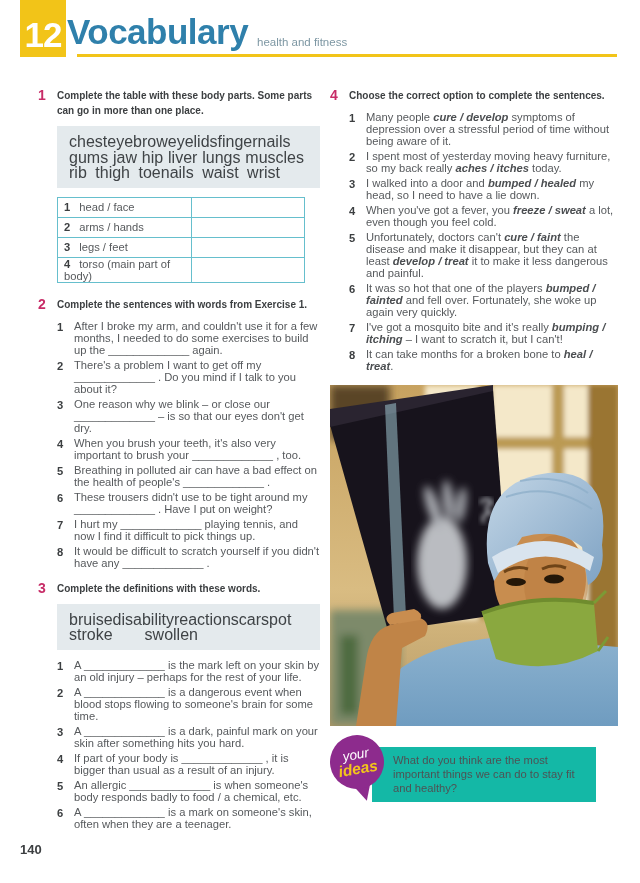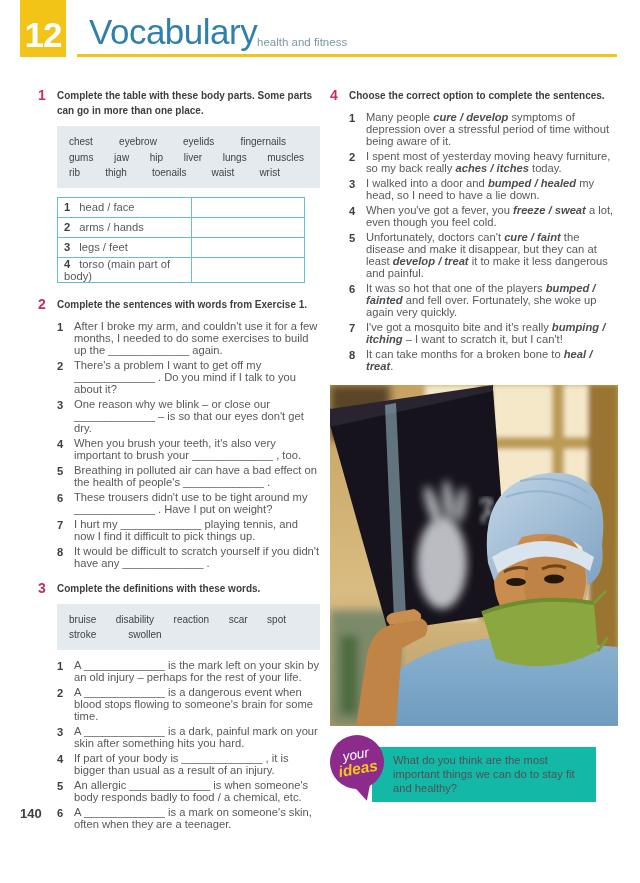--- a/index.html
+++ b/index.html
@@ -10,21 +10,21 @@
   }
 
   
   .unit-badge {
     position:absolute; left:20px; top:0; width:46px; height:57px;
     background:#f2c418; color:#ffffff; font-size:35px; font-weight:bold;
     display:flex; align-items:flex-end; justify-content:center; padding-bottom:2px;
     letter-spacing:-1px;
   }
   .page-title {
-    position:absolute; left:89px; top:12px; font-size:35px; font-weight:normal;
+    position:absolute; left:67px; top:12px; font-size:35px; font-weight:bold;
     color:#2f80ab; letter-spacing:-0.5px;
   }
   .page-subtitle {
     position:absolute; left:257px; top:36px; font-size:11.5px; color:#7d97a3;
   }
   .header-rule {
     position:absolute; left:77px; top:54px; width:540px; height:3px; background:#f2c418;
   }
 
   
@@ -40,21 +40,21 @@
   .items { margin-left:19px; }
   .item { display:grid; grid-template-columns:17px 1fr; margin-bottom:3px; }
   .inum { font-weight:bold; color:#3c3f41; font-size:11.2px; line-height:14px; }
   .itext { font-size:11.2px; line-height:12px; color:#56595c; }
   .itext .opt { font-style:italic; font-weight:bold; color:#4b4e51; }
 
   
   .wordbox {
     margin-left:19px; background:#e4eaed; padding:8px 12px 7px 12px; margin-bottom:9px;
   }
-  .wb-line { display:flex; justify-content:space-between; font-size:10px;
+  .wb-line { display:flex; justify-content:space-between; font-size:16px;
     color:#3f4346; line-height:15.5px;align-items:center; }
   .wb-line.pr22 { padding-right:22px; }
   .wb-line.pr6  { padding-right:4px; }
   .wb-line.pr28 { padding-right:28px; }
   .wb-line.left { justify-content:flex-start; gap:32px; }
 
   
   .bodytable {
     margin-left:19px; border-collapse:collapse; width:248px; margin-bottom:14px;
   }
@@ -86,21 +86,21 @@
   }
   .ideas-bubble .w1 { color:#ffffff; font-size:13.5px; line-height:13px; font-style:italic; }
   .ideas-bubble .w2 { color:#f2c41c; font-size:15.5px; font-weight:bold; line-height:15px; font-style:italic; }
   .ideas-tail {
     position:absolute; left:26px; top:48px; width:0; height:0; z-index:1;
     border-left:8px solid transparent; border-right:10px solid transparent;
     border-top:18px solid #8d2b8d; transform:rotate(-18deg);
   }
 
   .pagenum {
-    position:absolute; left:20px; top:806px; font-size:13px; font-weight:bold; color:#3c3f41;
+    position:absolute; left:20px; top:842px; font-size:13px; font-weight:bold; color:#3c3f41;
   }
 </style>
 </head>
 <body>
 
 <div class="page">
 
   <div class="unit-badge">
     <span>12</span>
   </div>

